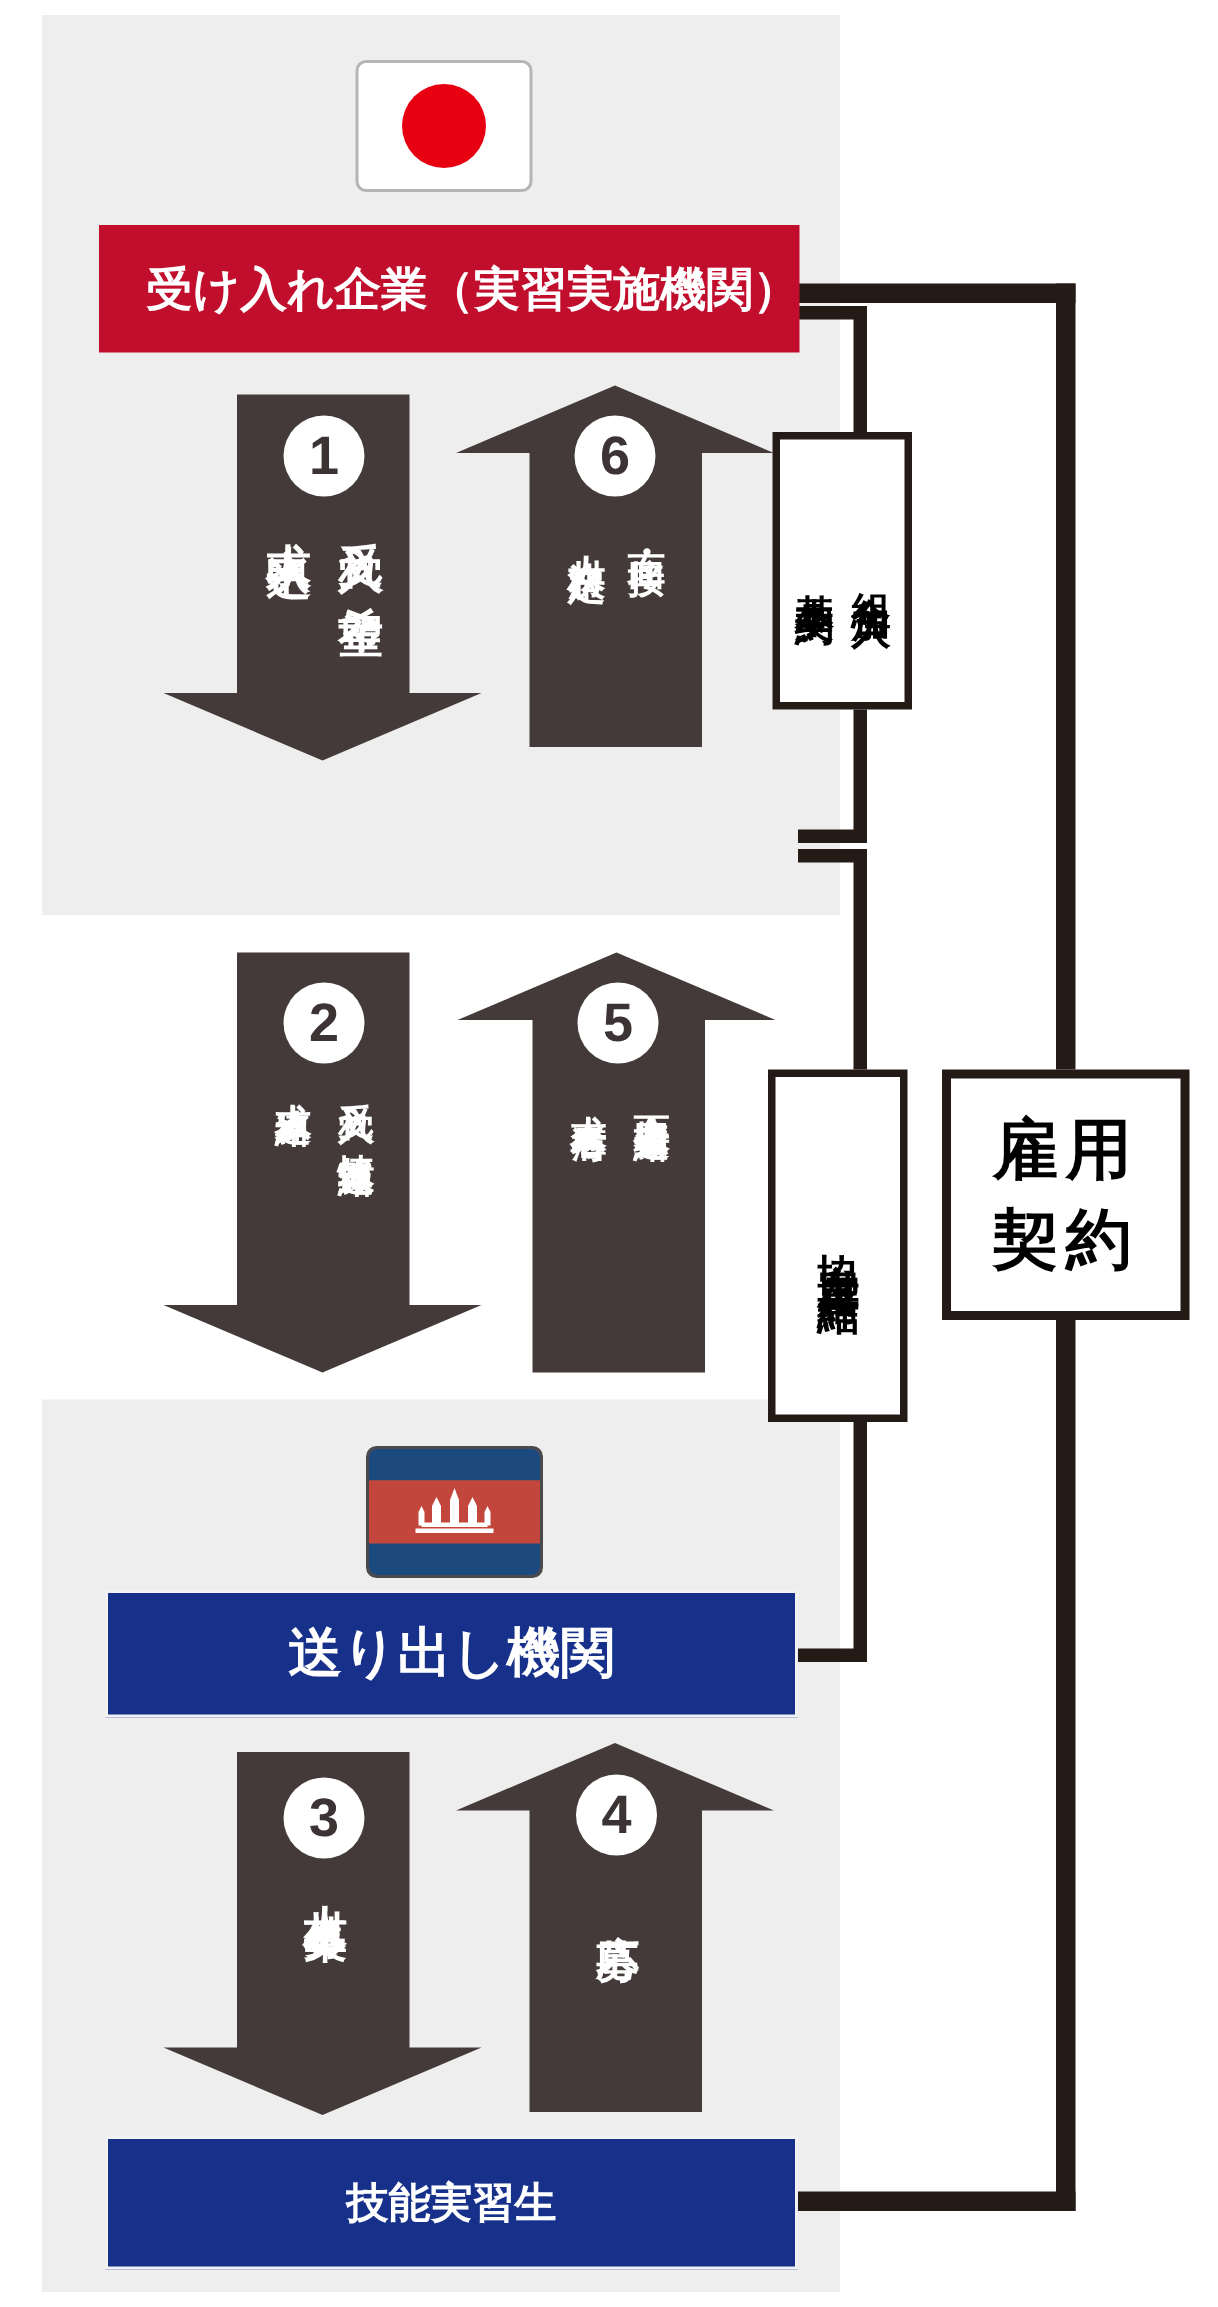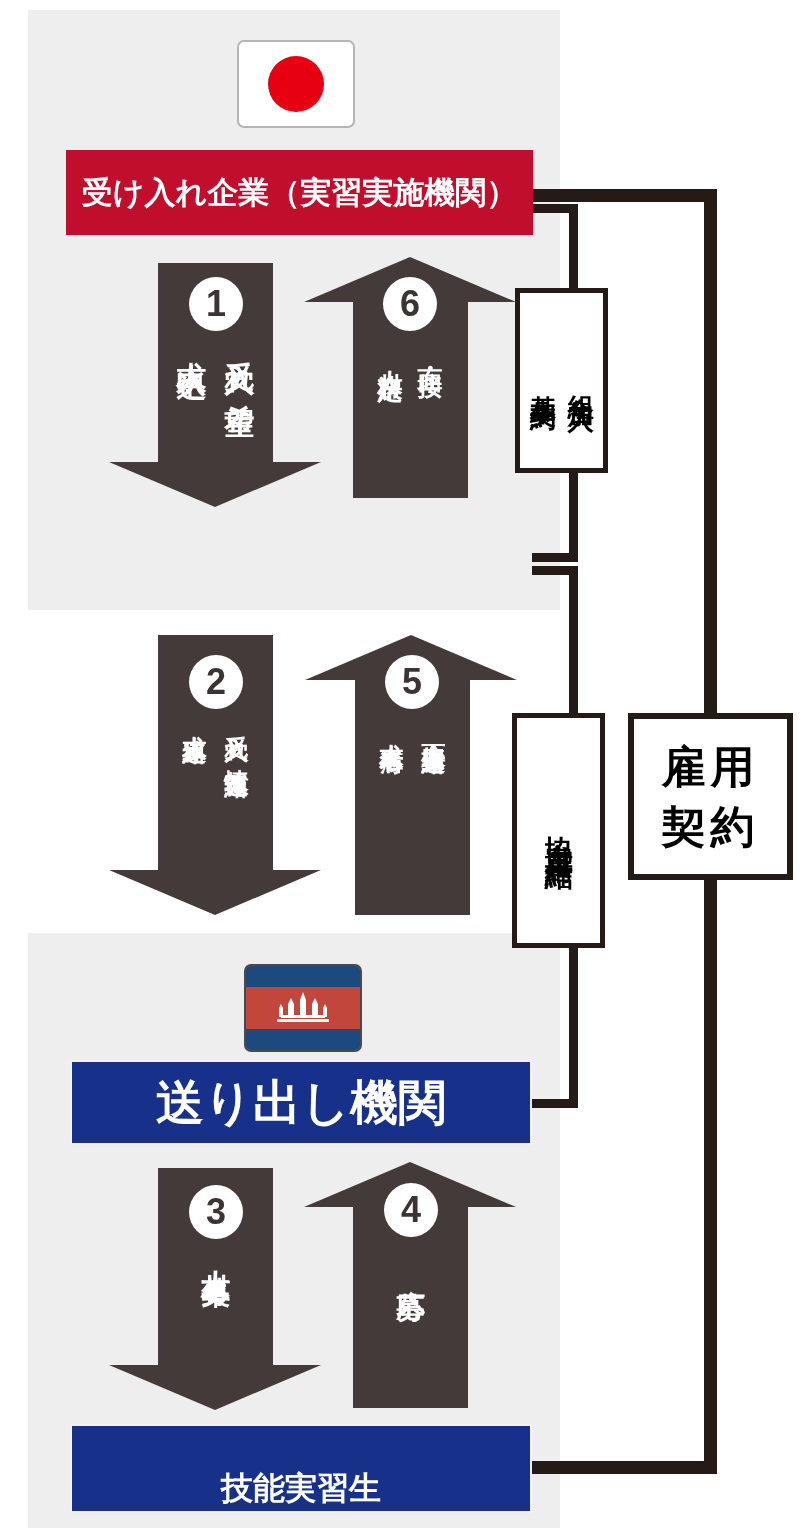--- a/index.html
+++ b/index.html
@@ -56,30 +56,30 @@
         <polygon points="31,2 34,10 34,27 28,27 28,10"></polygon>
         <polygon points="19,8 22,14 22,27 16,27 16,14"></polygon>
         <polygon points="43,8 46,14 46,27 40,27 40,14"></polygon>
         <polygon points="9,14 11,18 11,27 7,27 7,18"></polygon>
         <polygon points="53,14 55,18 55,27 51,27 51,18"></polygon>
       </svg>
     </div>
     <div class="stripe" style="height:21px;background:#1d4a7e;"></div>
   </div>
 
-  <div class="abs banner red" style="left:66px;top:150px;width:467px;height:85px;font-size:31px;">
+  <div class="abs banner red" style="left:66px;top:150px;width:467px;height:85px;font-size:31px;justify-content:flex-end;">
     <span>受け入れ企業（実習実施機関）</span>
   </div>
 
 
-  <div class="abs banner blue" style="left:70px;top:1060px;width:462px;height:85px;font-size:48px;">
+  <div class="abs banner blue" style="left:70px;top:1060px;width:462px;height:85px;font-size:36px;">
     <span>送り出し機関</span>
   </div>
 
-  <div class="abs banner blue" style="left:70px;top:1424px;width:462px;height:89px;font-size:32px;align-items:flex-end;">
+  <div class="abs banner blue" style="left:70px;top:1424px;width:462px;height:89px;font-size:28px;">
     <span>技能実習生</span>
   </div>
 
   <div class="abs contract" style="left:515px;top:288px;width:93px;height:185px;">
     <span class="vtext" style="font-size:26px;line-height:1.45;letter-spacing:3px;">組合加入
 基本契約</span>
   </div>
 
   <div class="abs contract" style="left:512px;top:713px;width:93px;height:235px;">
     <span class="vtext" style="font-size:28px;letter-spacing:7px;">協定書締結</span>

